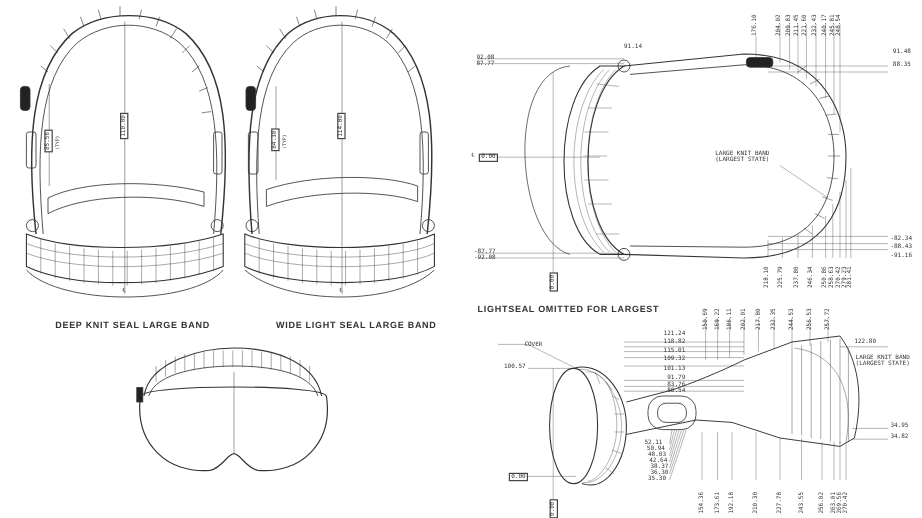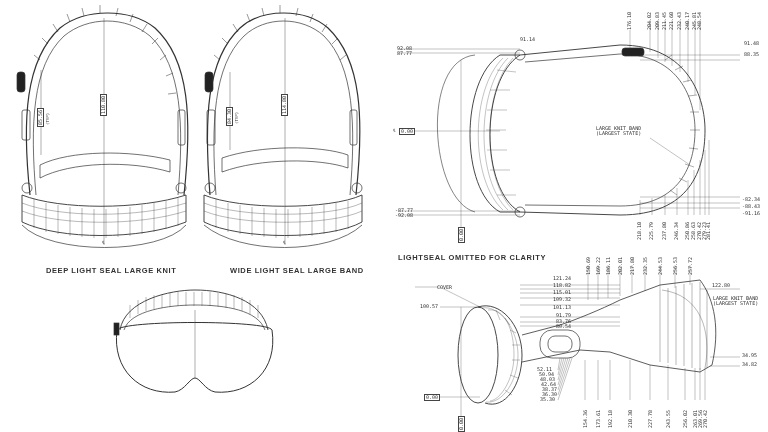--- a/index.html
+++ b/index.html
@@ -126,23 +126,23 @@
       <line x1="700" y1="289" x2="740" y2="289"></line>
         <line x1="710" y1="357" x2="740" y2="357"></line>
         <line x1="710" y1="366" x2="740" y2="366"></line>
       <path d="M588 265 V300 M598 265 V300 M608 265 V298 M620 265 V296 M632 265 V293 M645 265 V291 M660 265 V290 M675 265 V288 M690 265 V285"></path>
       <path d="M585 360 V400 M598 360 V400 M610 360 V400 M630 360 V400 M650 365 V400 M668 365 V400 M685 368 V400 M695 368 V400 M700 368 V400 M705 368 V400"></path>
       <path d="M415 287 L440 287 L480 307"></path>
     </g>
   </g>
 </svg>
 
-<div class="caption" style="left:46px;top:266px;">DEEP LIGHT SEAL LARGE KNIT</div>
+<div class="caption" style="left:46px;top:266px;">DEEP KNIT SEAL LARGE BAND</div>
 <div class="caption" style="left:230px;top:266px;">WIDE LIGHT SEAL LARGE BAND</div>
-<div class="caption" style="left:398px;top:253px;">LIGHTSEAL OMITTED FOR CLARITY</div>
+<div class="caption" style="left:398px;top:253px;">LIGHTSEAL OMITTED FOR LARGEST</div>
 
 <div class="lbl rot box" style="left:37px;top:127px;">85.56</div>
 <div class="lbl rot" style="left:46px;top:125px;font-size:4px;">(TYP)</div>
 <div class="lbl rot box" style="left:100px;top:116px;">110.80</div>
 <div class="lbl" style="left:102px;top:240px;">℄</div>
 
 <div class="lbl rot box" style="left:226px;top:126px;">84.30</div>
 <div class="lbl rot" style="left:235px;top:124px;font-size:4px;">(TYP)</div>
 <div class="lbl rot box" style="left:281px;top:116px;">114.80</div>
 <div class="lbl" style="left:283px;top:240px;">℄</div>

